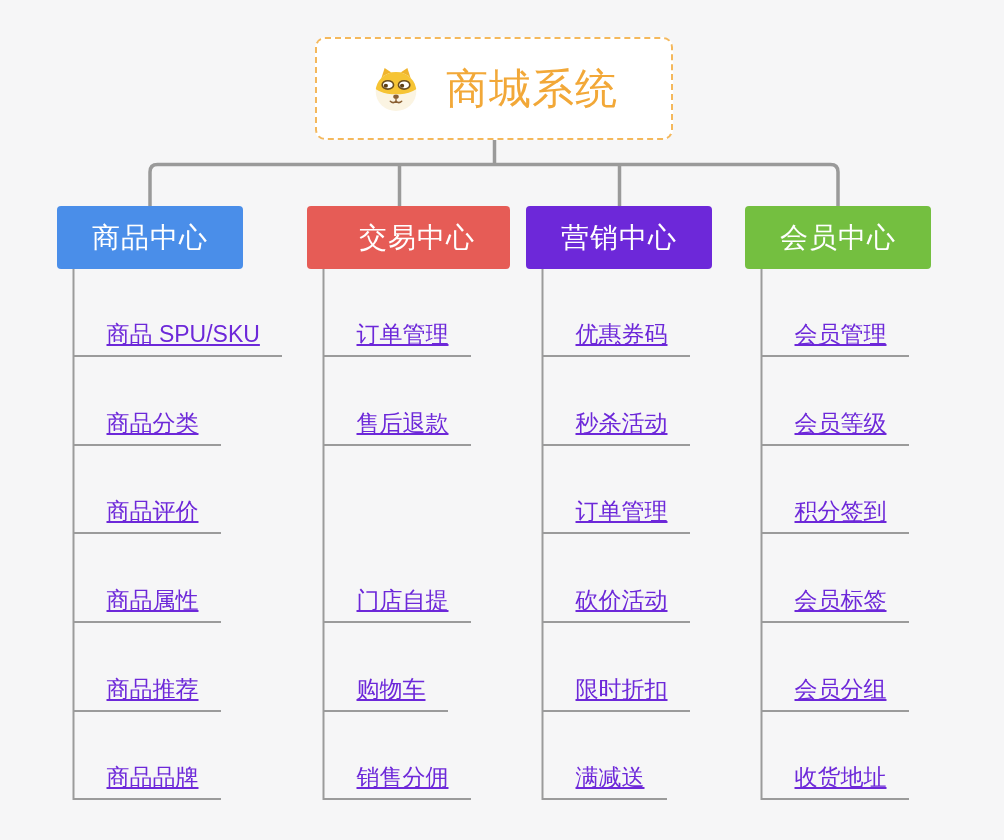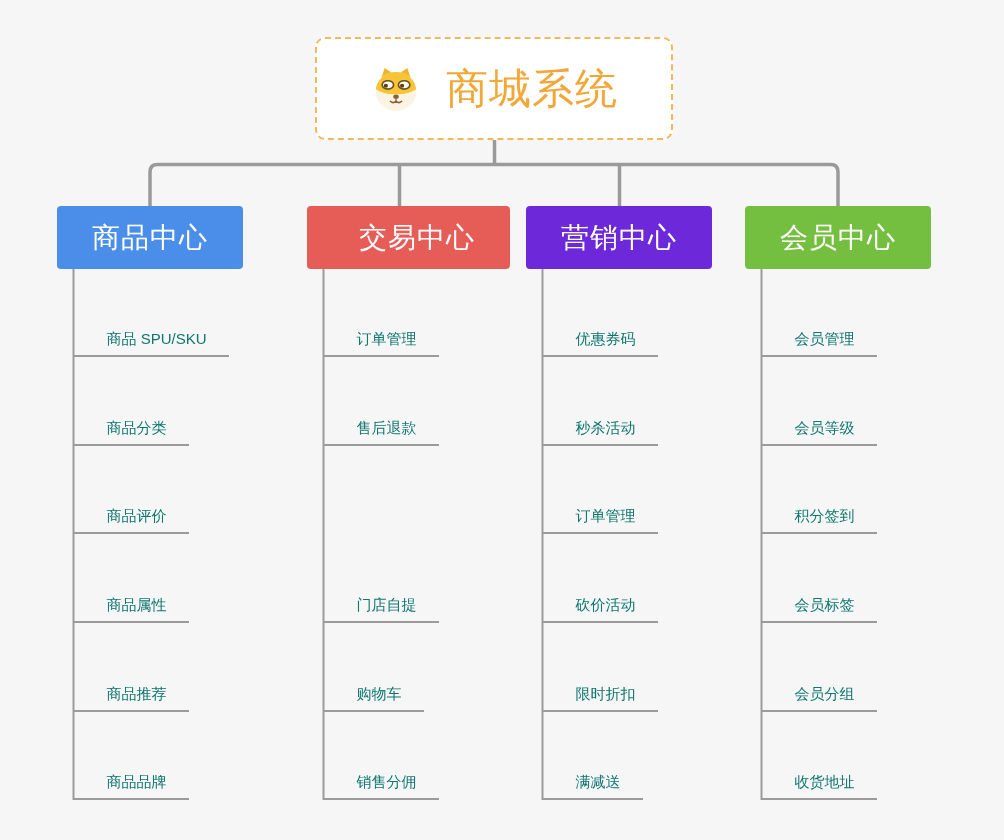--- a/index.html
+++ b/index.html
@@ -14,22 +14,22 @@
         display:flex;align-items:center;justify-content:center;gap:24px;}
   .root-title{font-size:42px;color:#f2a838;letter-spacing:1px;line-height:1;}
 
   
   .branch{position:absolute;top:206px;width:186px;height:63px;border-radius:4px;
           display:flex;align-items:center;justify-content:center;
           color:#ffffff;font-size:28px;letter-spacing:1px;}
   .b0{left:57px}.b1{left:307px}.b2{left:526px}.b3{left:745px}
 
   
-  .leaf{position:absolute;white-space:nowrap;font-size:15px;color:#0f766e;
-        padding:0 22px 6px 33px;border-bottom:2px solid #9b9b9b;line-height:1.25;}
+  .leaf{position:absolute;white-space:nowrap;font-size:23px;color:#6d28d9;
+        padding:0 22px 6px 33px;border-bottom:2px solid #9b9b9b;line-height:1.25;text-decoration:underline;}
   .colA{left:73.5px}.colB{left:323.5px}.colC{left:542.5px}.colD{left:761.5px}
   .r0{bottom:483px}.r1{bottom:394px}.r2{bottom:306px}.r3{bottom:217px}.r4{bottom:128px}.r5{bottom:40px}
 </style>
 </head>
 <body>
 
 <div class="canvas" style="background-color: rgb(246, 246, 247);">
 
   <svg class="connector-svg" viewBox="0 0 1004 840" xmlns="http://www.w3.org/2000/svg">
 

